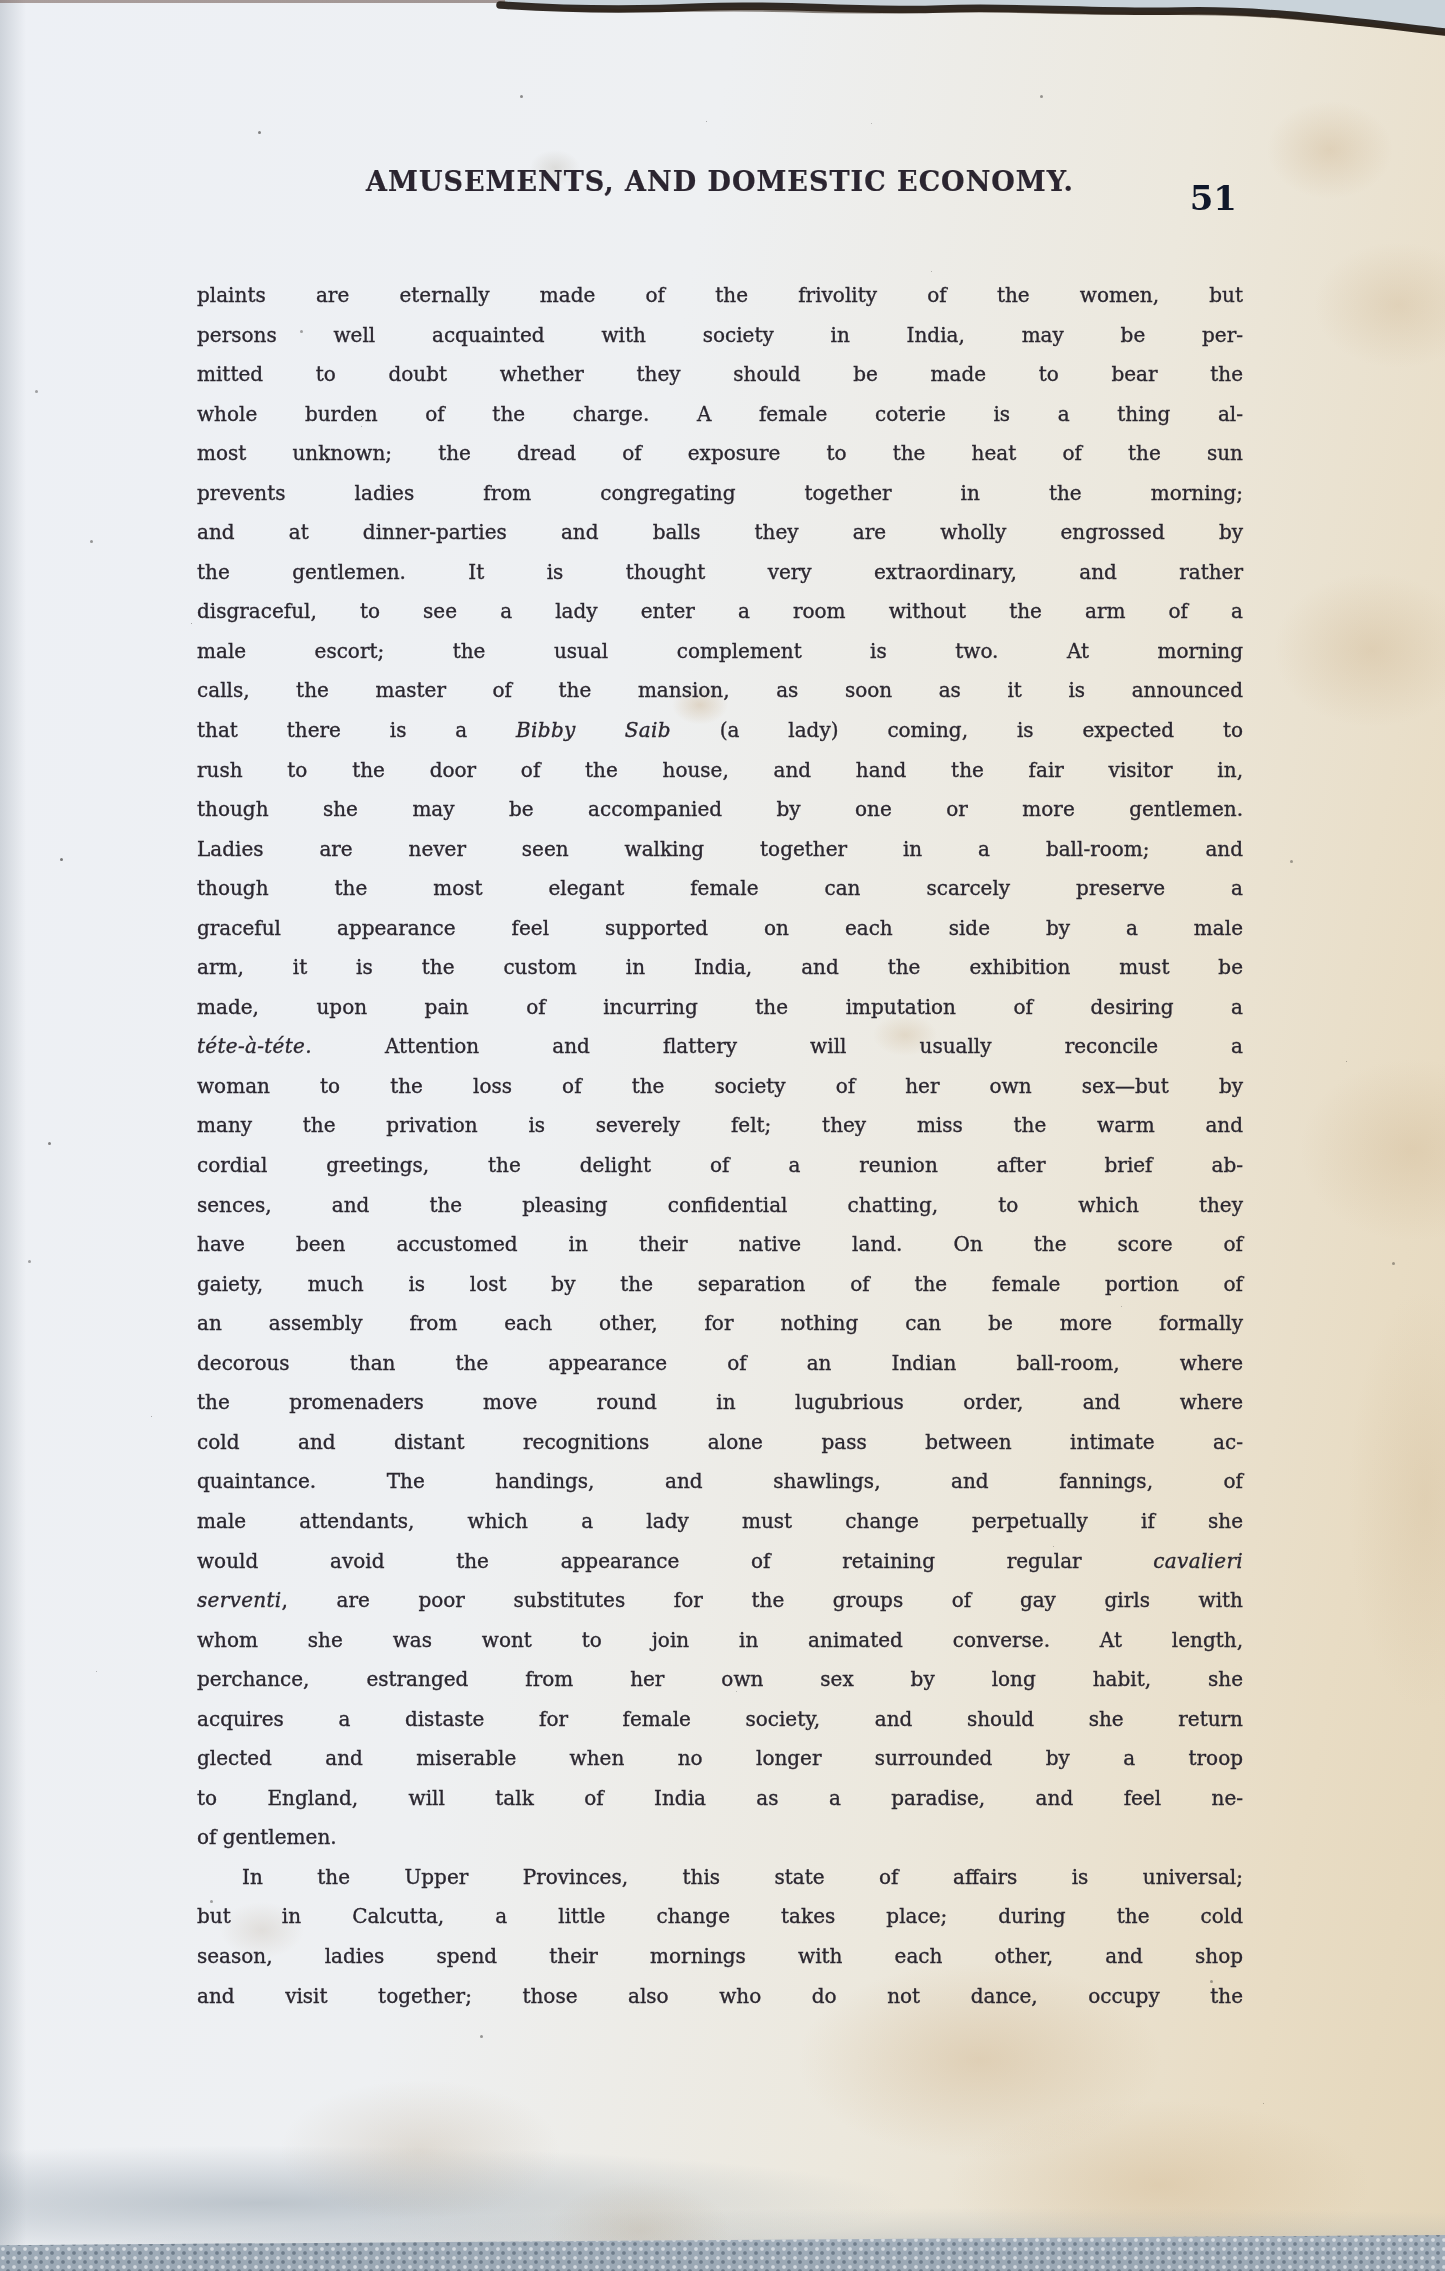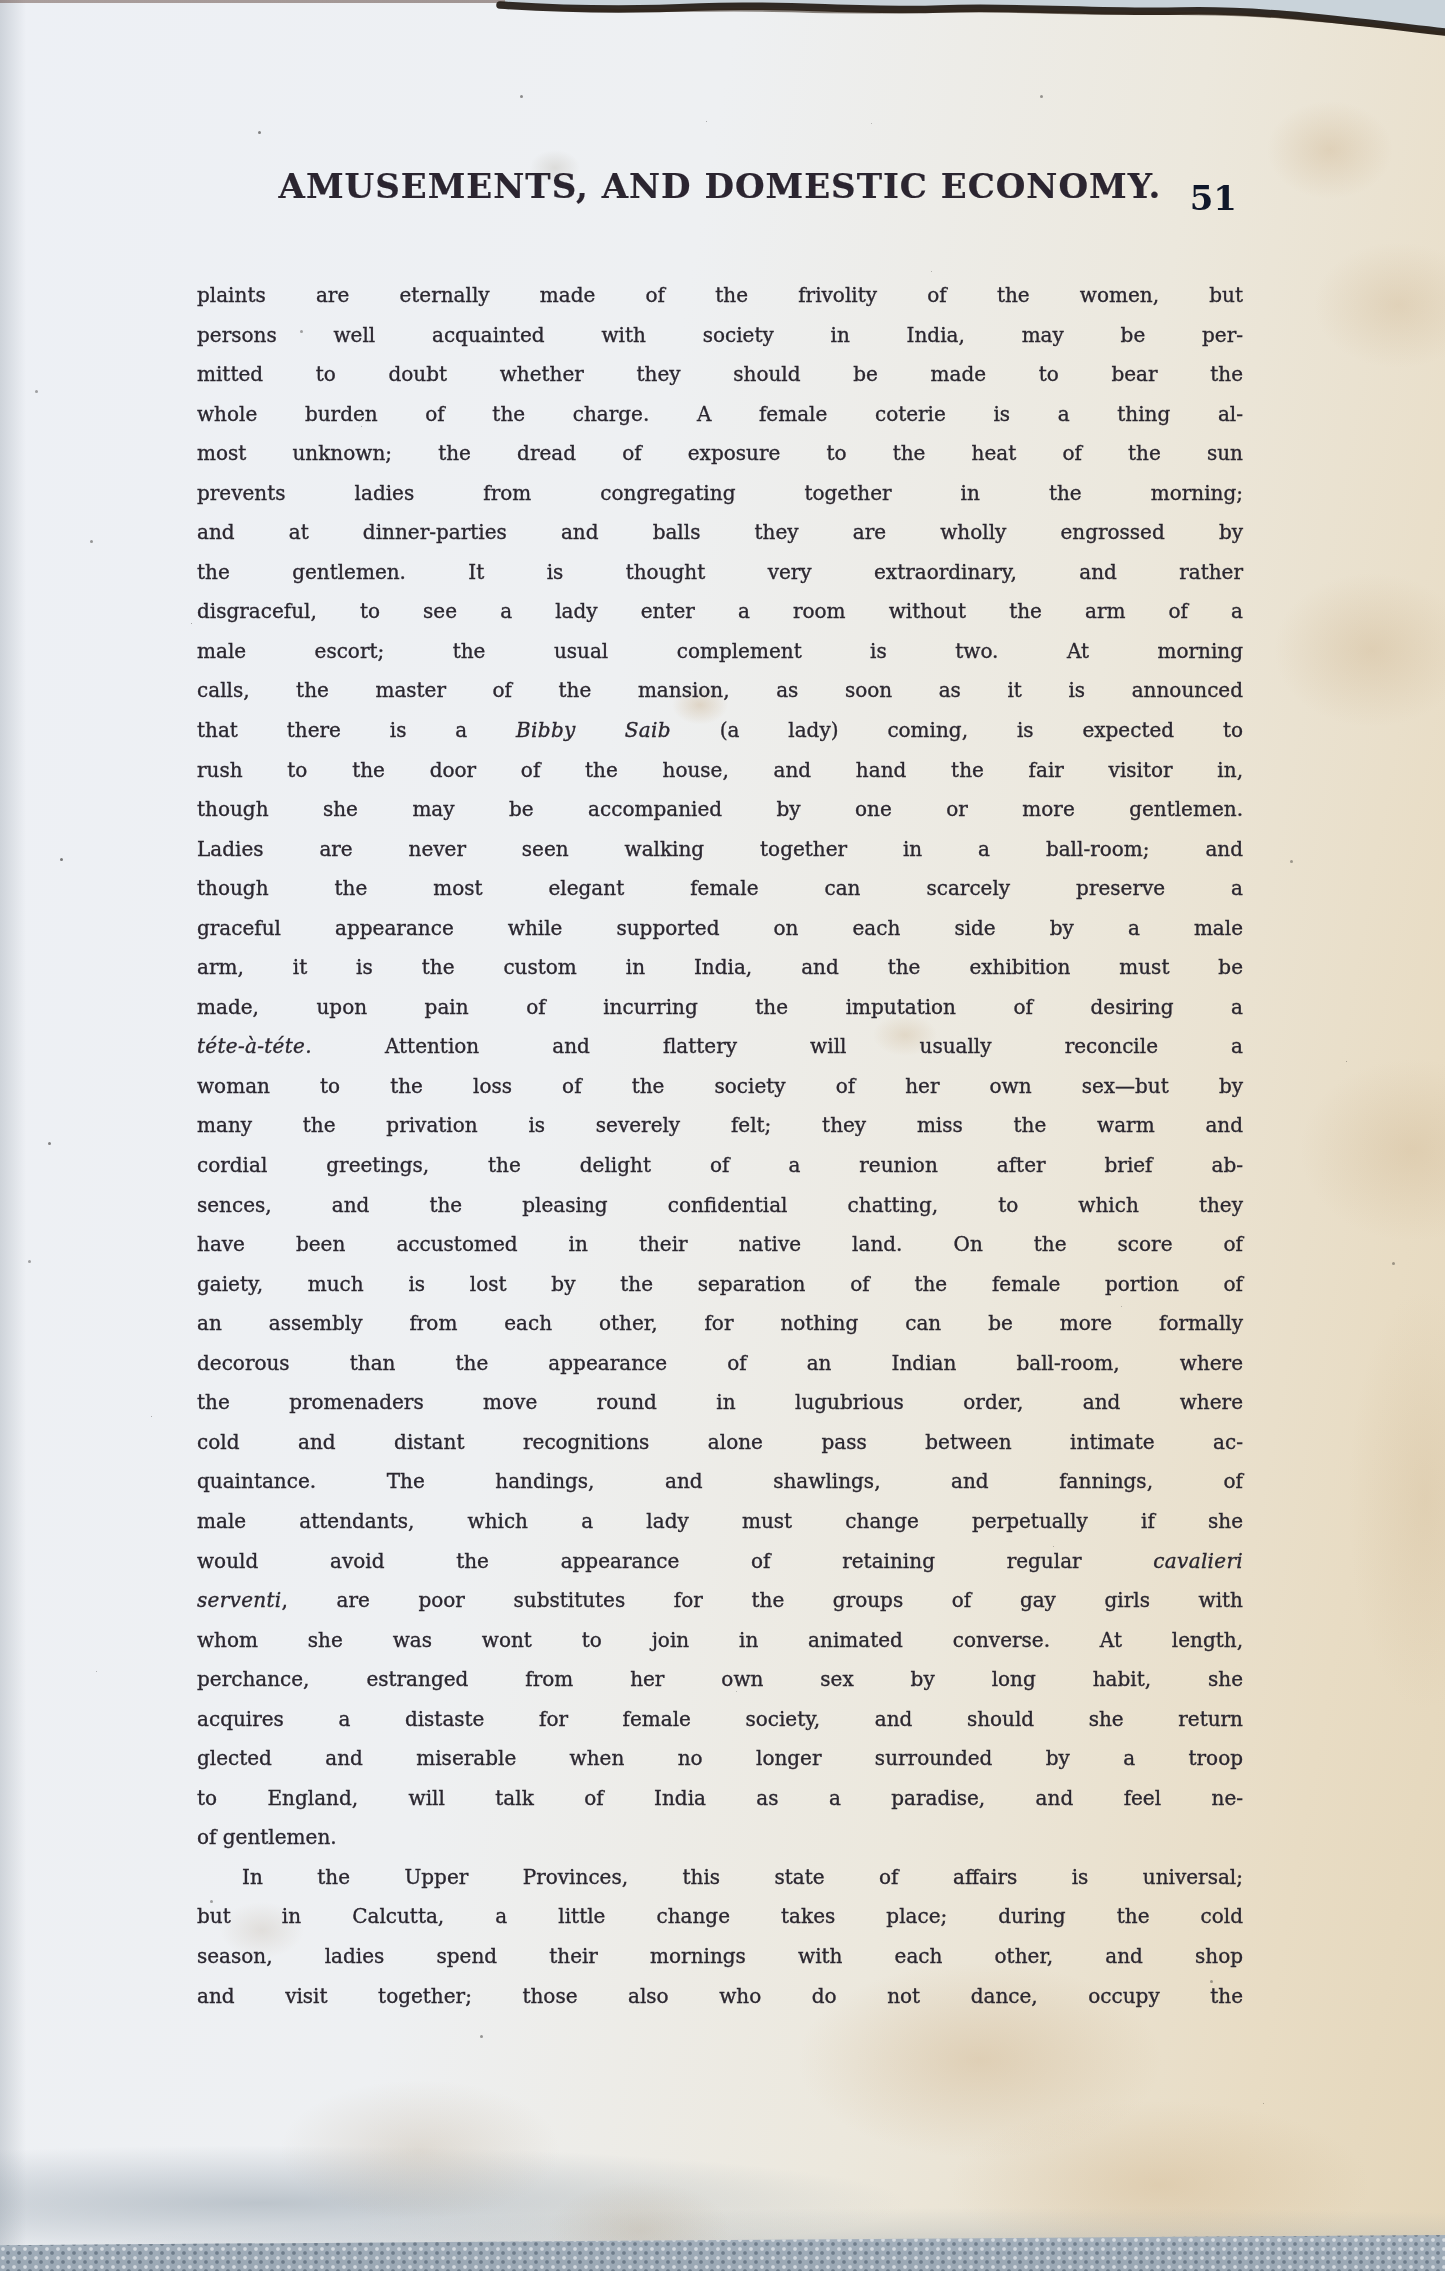--- a/index.html
+++ b/index.html
@@ -68,21 +68,21 @@
       radial-gradient(circle at 3px 3px, rgba(255,255,255,.55) 1.3px, transparent 2.4px),
       radial-gradient(circle at 8px 7px, rgba(62,78,94,.50) 1.3px, transparent 2.4px),
       linear-gradient(#a6b2be,#9aa7b3);
     background-size:11px 9px,11px 9px,100% 100%;
     clip-path:polygon(0 40%, 100% 16%, 100% 100%, 0 100%);
   }
   
   .header-row{position:absolute;left:197px;top:166px;width:1046px;height:70px;color:#27222a;}
   .header-title{
     position:absolute;left:0;right:0;top:0;text-align:center;
-    font-size:34px;font-weight:700;letter-spacing:1px;color:#2b2530;
+    font-size:27px;font-weight:700;letter-spacing:1px;color:#2b2530;
     -webkit-text-stroke:.2px #2b2530;
   }
   .page-number{
     position:absolute;right:6px;top:12px;
     font-size:34px;font-weight:700;color:#0f172a;
   }
   .body-text{
     position:absolute;left:197px;top:276px;width:1046px;
     font-size:20px;line-height:39.55px;color:#2b2730;
     -webkit-text-stroke:.35px #2b2730;
@@ -115,21 +115,21 @@
       <div class="line">and at dinner-parties and balls they are wholly engrossed by</div>
       <div class="line">the gentlemen. It is thought very extraordinary, and rather</div>
       <div class="line">disgraceful, to see a lady enter a room without the arm of a</div>
       <div class="line">male escort; the usual complement is two. At morning</div>
       <div class="line">calls, the master of the mansion, as soon as it is announced</div>
       <div class="line">that there is a <i>Bibby Saib</i> (a lady) coming, is expected to</div>
       <div class="line">rush to the door of the house, and hand the fair visitor in,</div>
       <div class="line">though she may be accompanied by one or more gentlemen.</div>
       <div class="line">Ladies are never seen walking together in a ball-room; and</div>
       <div class="line">though the most elegant female can scarcely preserve a</div>
-      <div class="line">graceful appearance while supported on each side by a male</div>
+      <div class="line">graceful appearance feel supported on each side by a male</div>
       <div class="line">arm, it is the custom in India, and the exhibition must be</div>
       <div class="line">made, upon pain of incurring the imputation of desiring a</div>
       <div class="line"><i>téte-à-téte.</i> Attention and flattery will usually reconcile a</div>
       <div class="line">woman to the loss of the society of her own sex—but by</div>
       <div class="line">many the privation is severely felt; they miss the warm and</div>
       <div class="line">cordial greetings, the delight of a reunion after brief ab-</div>
       <div class="line">sences, and the pleasing confidential chatting, to which they</div>
       <div class="line">have been accustomed in their native land. On the score of</div>
       <div class="line">gaiety, much is lost by the separation of the female portion of</div>
       <div class="line">an assembly from each other, for nothing can be more formally</div>

